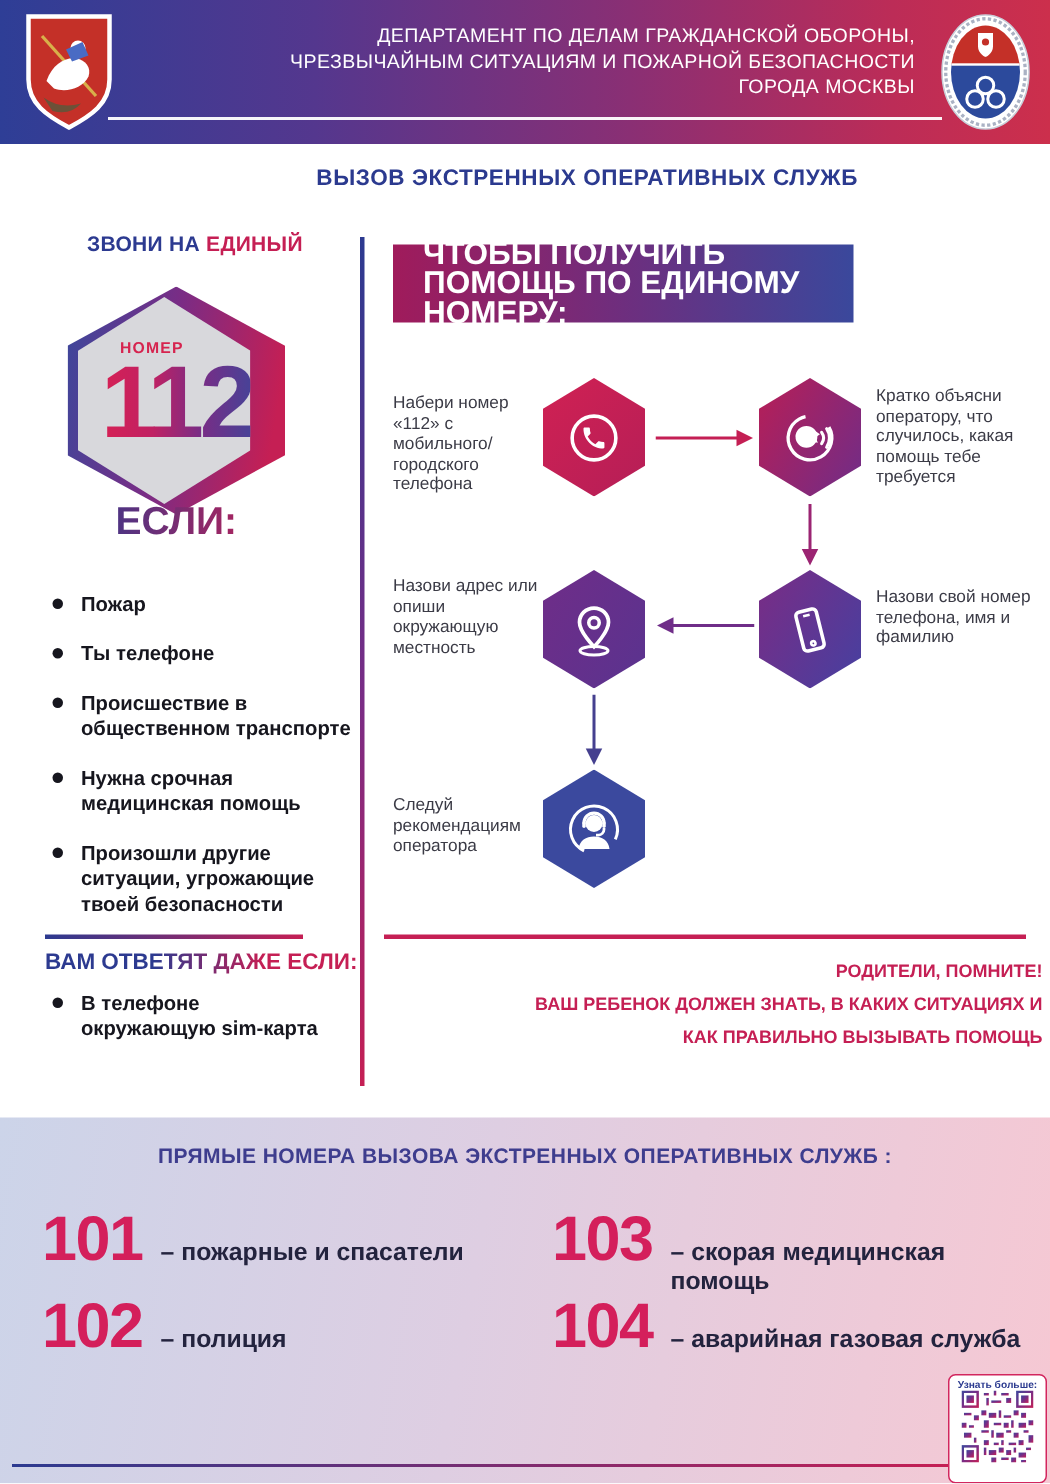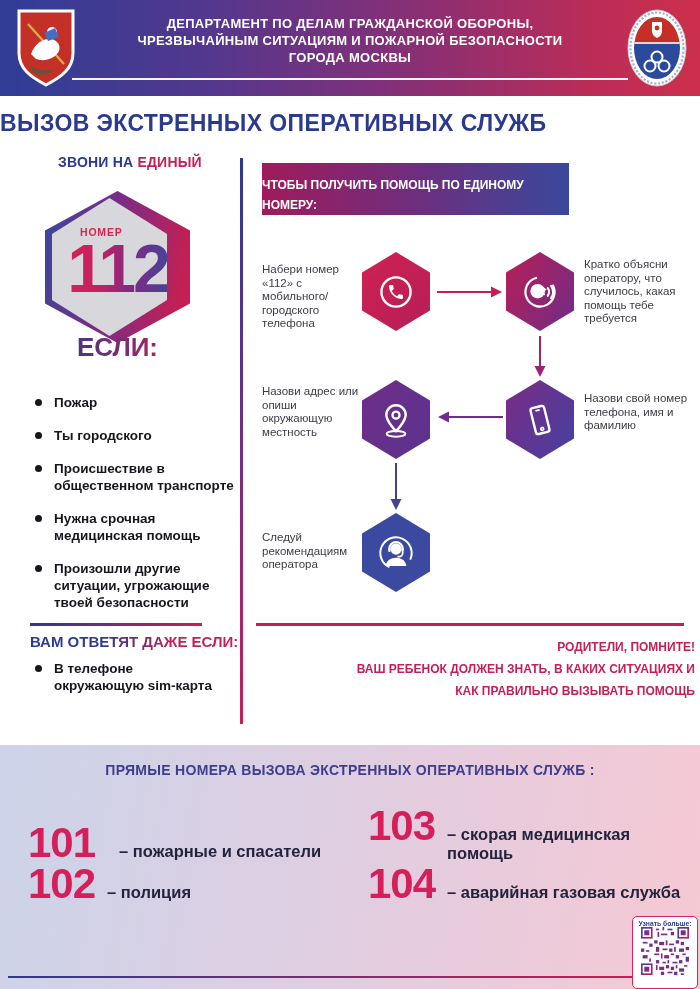--- a/index.html
+++ b/index.html
@@ -2,30 +2,30 @@
 <html><head>
 <meta charset="utf-8">
 <style>
   html,body{margin:0;padding:0;background:#fff;}
   .poster{position:relative;width:700px;height:989px;overflow:hidden;background:#fff;
           font-family:"Liberation Sans",sans-serif;}
 
   
   .header-band{position:absolute;left:0;top:0;width:700px;height:96px;
     background:linear-gradient(90deg,#2E3E96 0%,#54378E 30%,#8A2F74 60%,#BC2C57 85%,#CC2F4C 100%);}
-  .org-title{position:absolute;left:90px;right:90px;top:15px;text-align:center;color:#fff;
-    font-weight:bold;font-size:13px;line-height:17px;letter-spacing:.3px;}
+  .org-title{position:absolute;left:90px;right:90px;top:15px;text-align:right;color:#fff;
+    font-weight:normal;font-size:13px;line-height:17px;letter-spacing:.3px;}
   .header-underline{position:absolute;left:72px;right:72px;top:78px;height:2px;background:rgba(255,255,255,.95);}
   .emblem{position:absolute;top:7px;}
   .emblem-left{left:14px;}
   .emblem-right{left:625px;}
 
   
-  .page-title{position:absolute;left:0;top:110px;width:572px;text-align:left;
-    color:#2B3A8F;font-weight:bold;font-size:23px;letter-spacing:.4px;}
+  .page-title{position:absolute;left:0;top:110px;width:572px;text-align:right;
+    color:#2B3A8F;font-weight:bold;font-size:15px;letter-spacing:.4px;}
 
   
   .call-label{position:absolute;left:58px;top:154px;font-size:14px;font-weight:bold;letter-spacing:.2px;}
   .call-label .blue{color:#2C3A90;text-align:center;} .call-label .red{color:#C51F54;}
 
   .hex{clip-path:polygon(50% 0%,100% 26%,100% 74%,50% 100%,0% 74%,0% 26%);}
   .hex112-outer{position:absolute;left:45px;top:191px;width:145px;height:152px;
     background:linear-gradient(100deg,#3A489C 0%,#7A2C85 45%,#C51F54 90%);}
   .hex112-inner{position:absolute;left:7px;top:7px;width:115px;height:138px;background:#D8D8DC;}
   .num-label{position:absolute;left:28px;top:28px;font-size:10.5px;font-weight:bold;
@@ -52,22 +52,22 @@
   .answered-heading{position:absolute;left:30px;top:633px;font-size:15px;font-weight:bold;
     background:linear-gradient(90deg,#2C3A90 35%,#C51F54 70%);
     -webkit-background-clip:text;background-clip:text;color:transparent;}
 
   .column-divider{position:absolute;left:240px;top:158px;width:3px;height:566px;
     background:linear-gradient(180deg,#2C3A90,#7A2C85 55%,#C51F54);}
 
   
   .flow-header{position:absolute;left:262px;top:163px;width:307px;height:52px;
     background:linear-gradient(90deg,#A01B5B,#6E2E7E 50%,#3A489C 100%);
-    color:#fff;font-weight:bold;font-size:12px;line-height:19.5px;
-    display:flex;align-items:flex-end;box-sizing:border-box;padding:0 0;}
+    color:#fff;font-weight:bold;font-size:21px;line-height:19.5px;
+    display:flex;align-items:center;box-sizing:border-box;padding:0 20px;}
 
   .step-text{position:absolute;font-size:11.5px;line-height:13.5px;color:#3B3B46;}
   .s1{left:262px;top:263px;width:104px;}
   .s2{left:584px;top:258px;width:110px;}
   .s3{left:584px;top:392px;width:116px;}
   .s4{left:262px;top:385px;width:102px;}
   .s5{left:262px;top:531px;width:112px;}
 
   .flow-hex{position:absolute;width:68px;height:79px;display:flex;align-items:center;justify-content:center;}
   .hex-phone{left:362px;top:252px;background:linear-gradient(135deg,#D02153,#B51E57);}
@@ -84,21 +84,21 @@
     color:#C51F54;font-weight:bold;font-size:12px;line-height:22px;}
 
   
   .footer-band{position:absolute;left:0;top:745px;width:700px;height:244px;
     background:linear-gradient(100deg,#CCD4E9 0%,#DECEE2 45%,#F6C8D3 100%);}
   .footer-title{position:absolute;left:0;top:17px;width:700px;text-align:center;
     color:#3E3D8E;font-weight:bold;font-size:14px;letter-spacing:.3px;}
   .num-row{position:absolute;display:flex;align-items:baseline;}
   .num-row .big{font-size:42px;font-weight:bold;color:#D41F5B;line-height:1;letter-spacing:-1px;}
   .num-row .lbl{margin-left:12px;font-size:16.5px;font-weight:bold;color:#23233E;}
-  .r1{left:28px;top:77px;gap:12px;} .r2{left:28px;top:118px;}
+  .r1{left:28px;top:60px;} .r2{left:28px;top:118px;}
   .r3{left:368px;top:60px;} .r4{left:368px;top:118px;}
   .footer-line{position:absolute;left:8px;top:231px;width:626px;height:2px;
     background:linear-gradient(90deg,#2C3A90,#C51F54);}
   .qr-panel{position:absolute;left:632px;top:171px;width:66px;height:73px;background:#fff;
     border:1.5px solid #D2265E;border-radius:5px;box-sizing:border-box;text-align:center;}
   .qr-label{font-size:6.8px;font-weight:bold;color:#2B3A8F;margin-top:3px;}
 </style>
 </head>
 <body>
 
@@ -157,21 +157,21 @@
 
   <div class="if-heading">ЕСЛИ:</div>
 
   <ul class="blist if-list">
     <li>
         <span class="dot"></span>
         <span>Пожар</span>
       </li>
     <li>
         <span class="dot"></span>
-        <span>Ты городского</span>
+        <span>Ты телефоне</span>
       </li>
     <li>
         <span class="dot"></span>
         <span>Происшествие в общественном транспорте</span>
       </li>
     <li>
         <span class="dot"></span>
         <span>Нужна срочная медицинская помощь</span>
       </li>
     <li>

